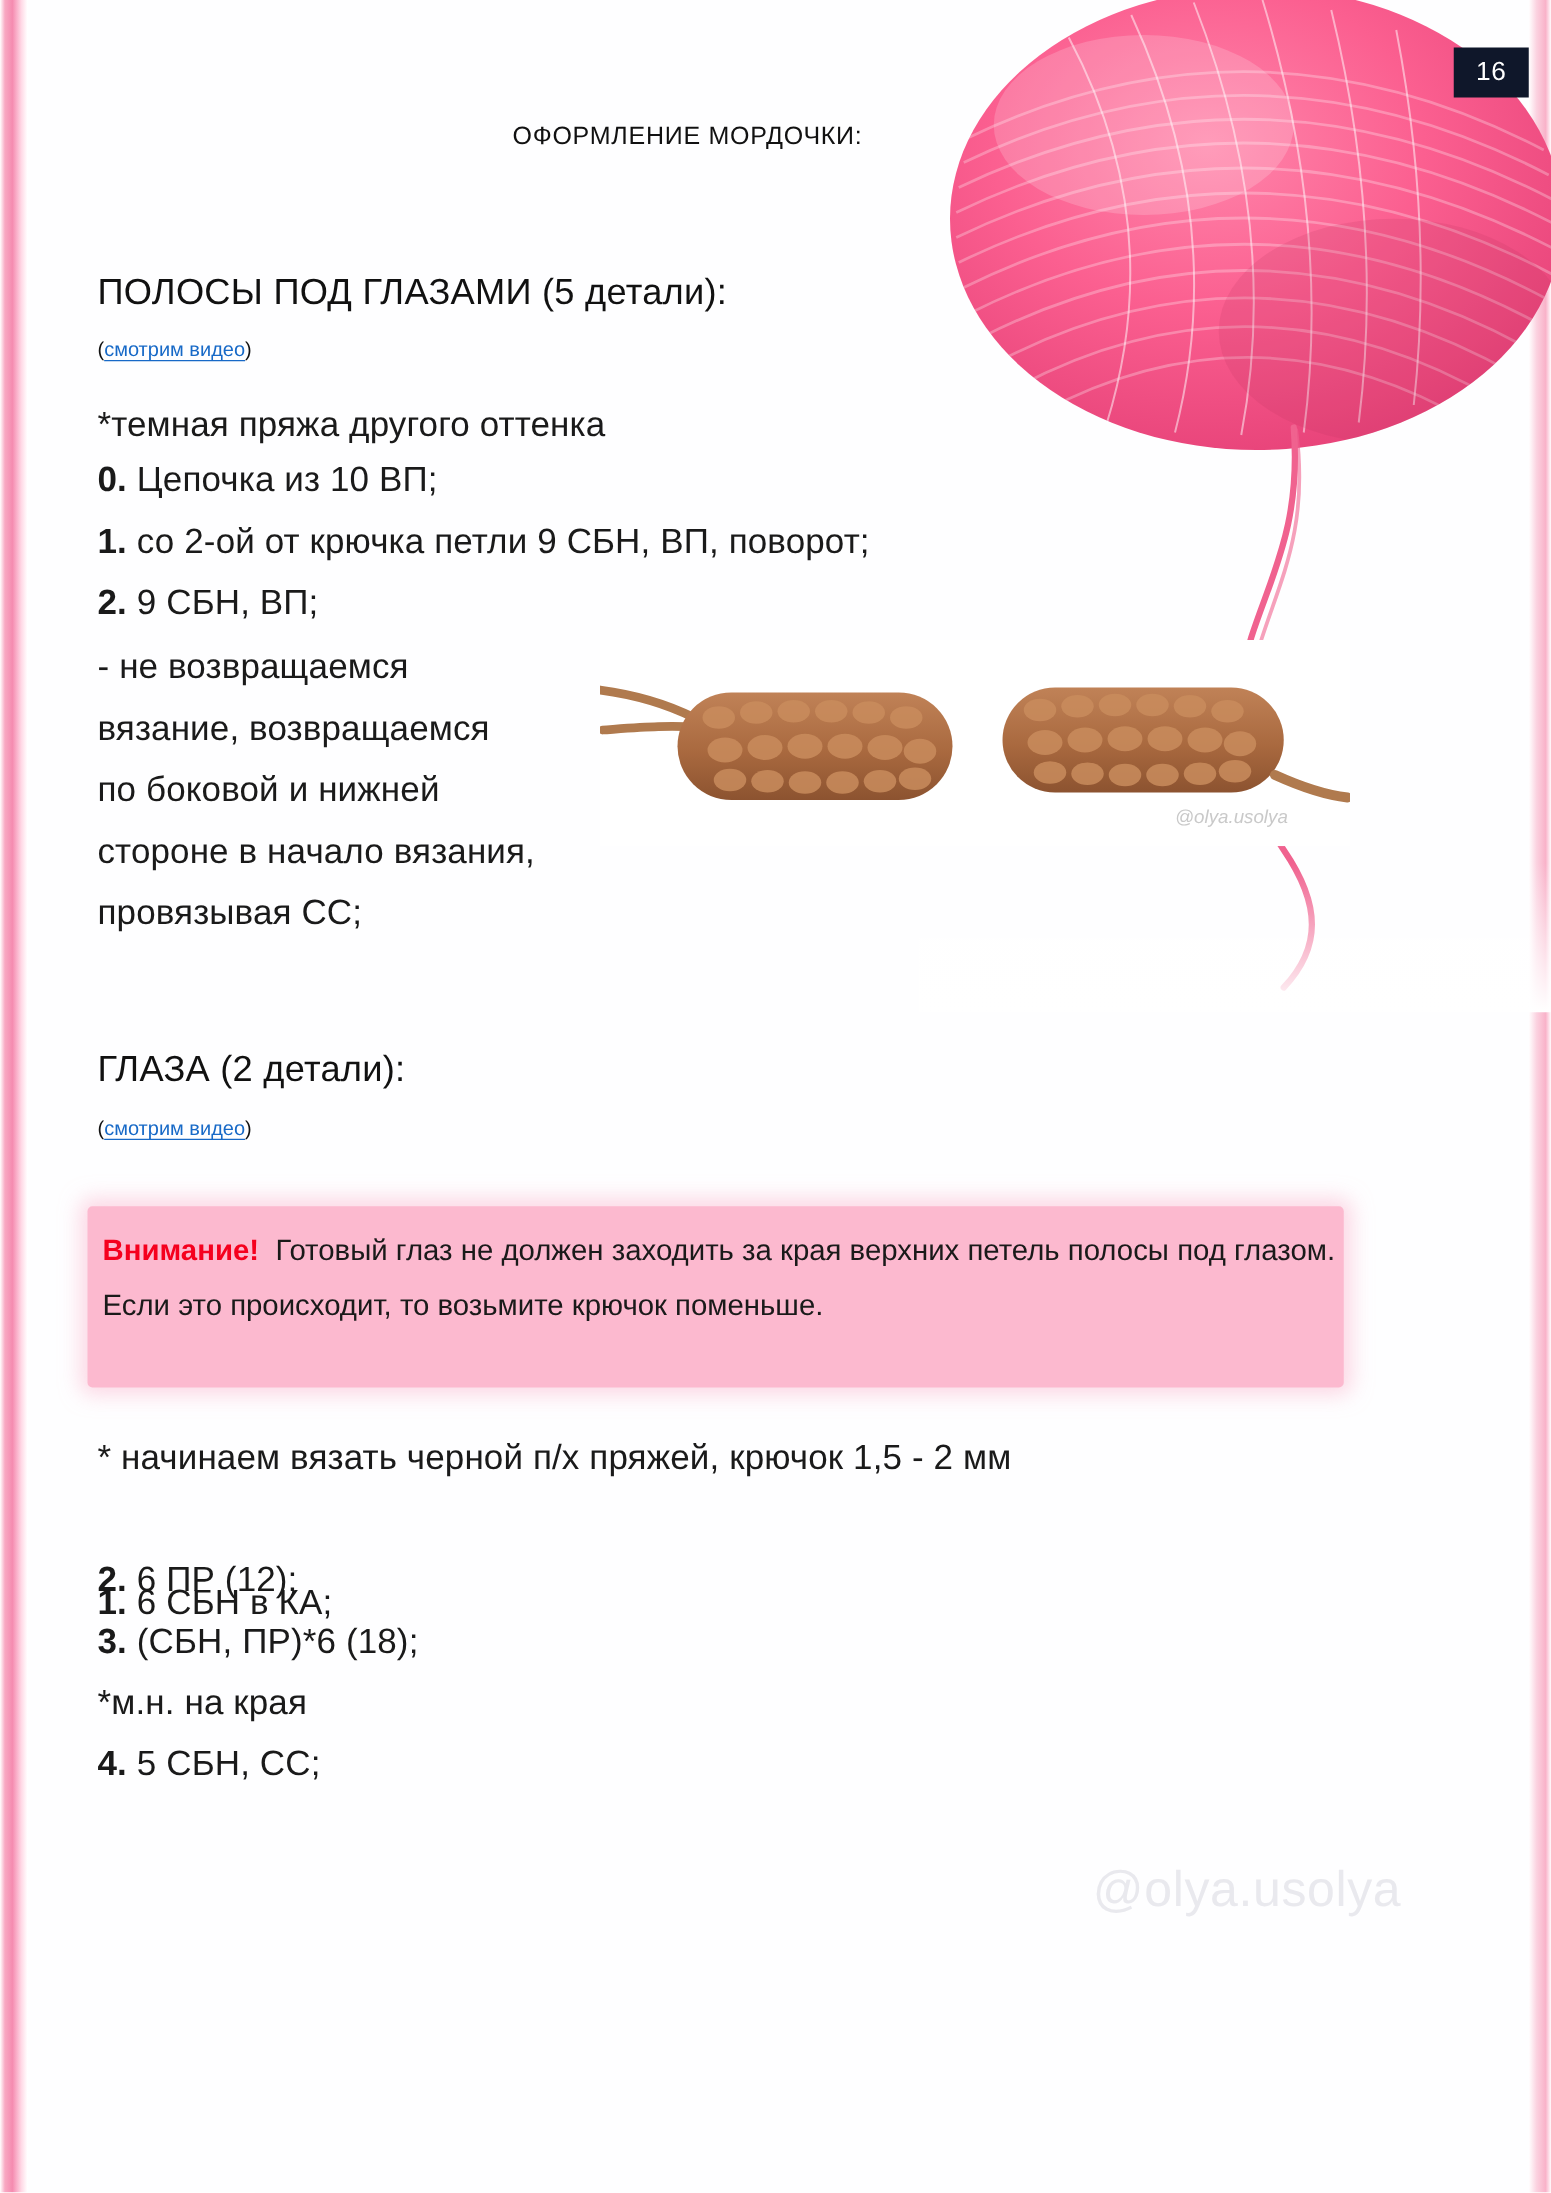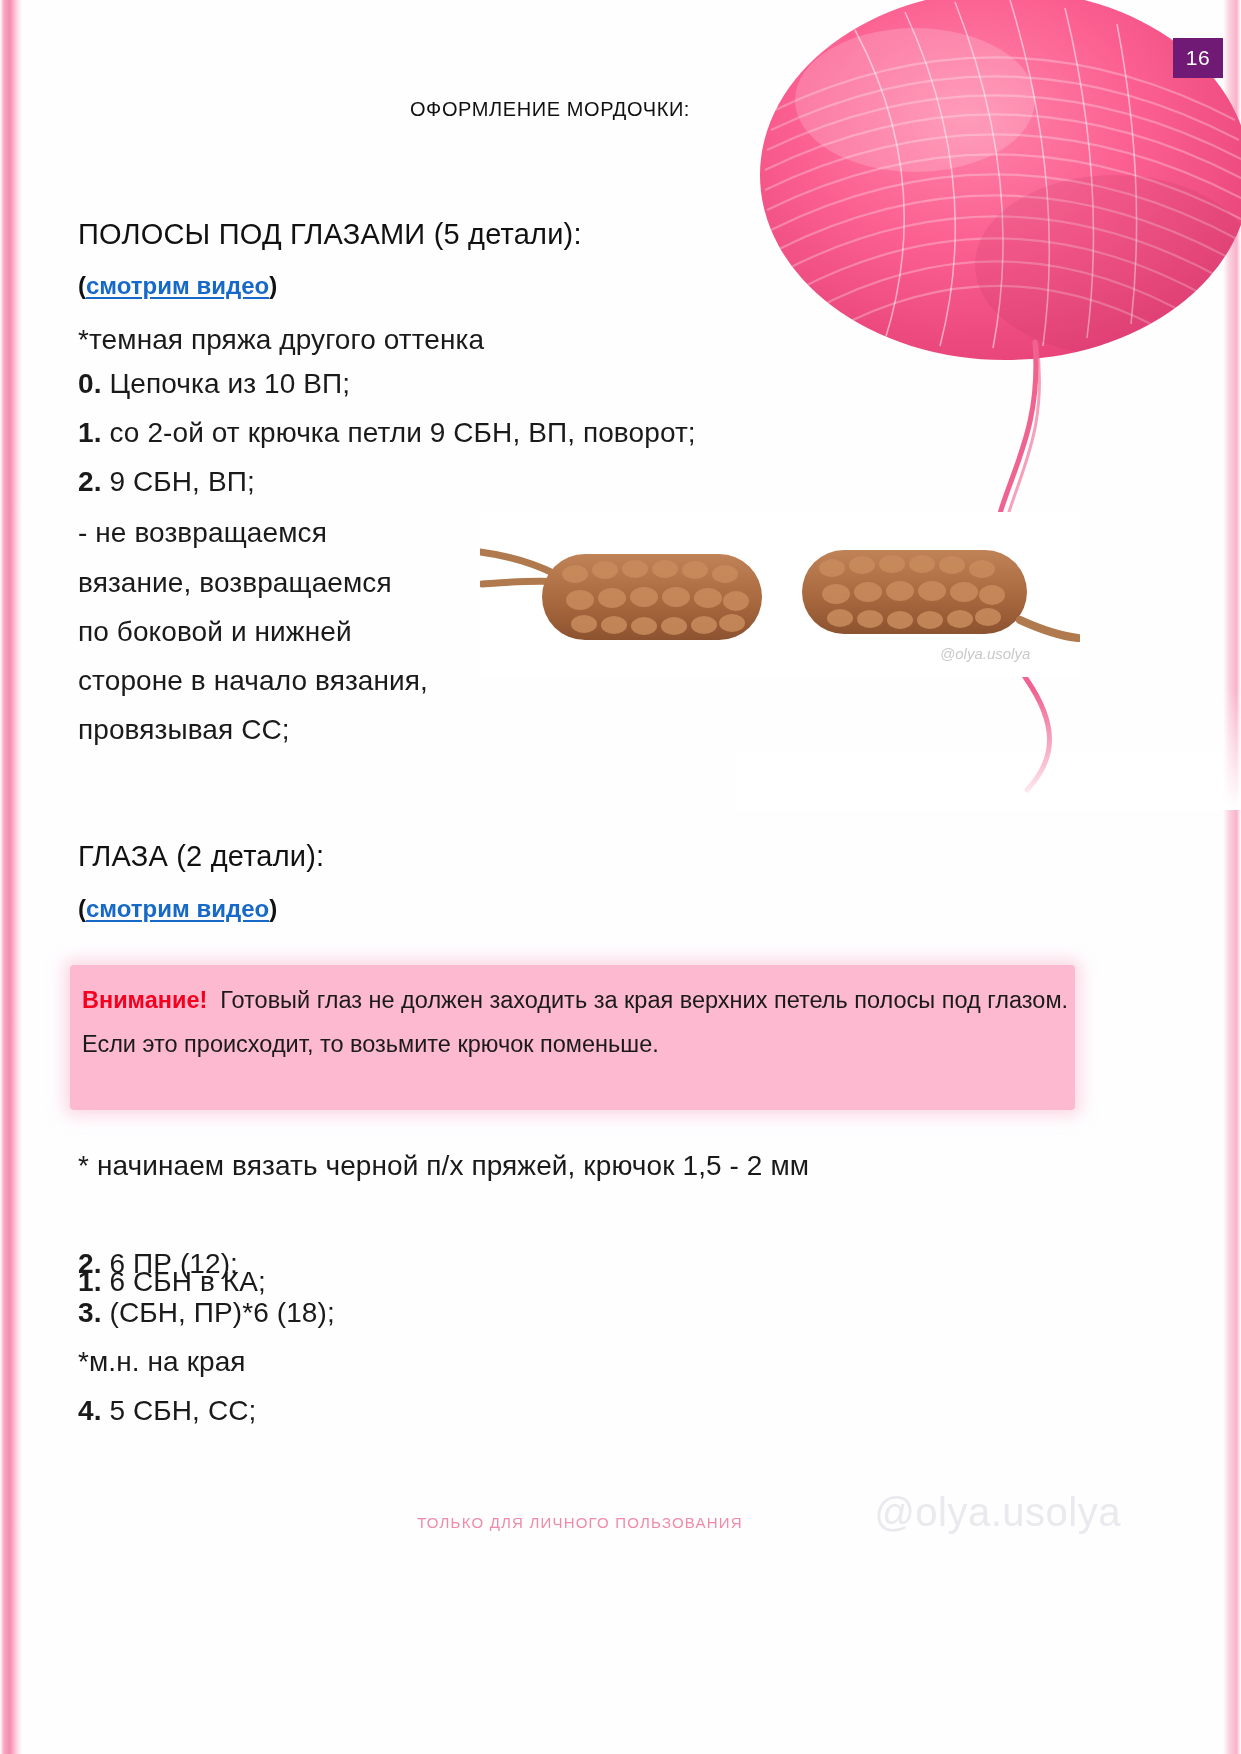--- a/index.html
+++ b/index.html
@@ -21,22 +21,22 @@
     background:linear-gradient(90deg,#ffffff 0%,#f8a8c2 18%,#f58bb0 45%,#ffd9e6 78%,#ffffff 100%);
   }
   .edge-right{
     position:absolute;right:0;top:0;width:18px;height:100%;
     background:linear-gradient(270deg,#ffffff 0%,#f9b2c9 25%,#fbd2e0 65%,#ffffff 100%);
   }
 
   
   .page-badge{
     position:absolute;right:18px;top:38px;
-    width:50px;height:40px;
-    background:#701a75;
+    width:60px;height:40px;
+    background:#0f172a;
     color:#ffffff;
     font-size:21px;
     display:flex;align-items:center;justify-content:center;
     letter-spacing:.5px;
   }
 
   
   .yarn-photo{
     position:absolute;left:735px;top:-10px;width:520px;height:820px;
     pointer-events:none;
@@ -62,24 +62,23 @@
     font-size:29px;
     letter-spacing:.2px;
     color:#111;
     white-space:nowrap;
   }
   #h-strips{top:218px;}
   #h-eyes{top:840px;text-align:right;}
 
   .video-link{
     position:absolute;left:78px;
-    font-size:24px;
+    font-size:16px;
     color:#111;
     white-space:nowrap;
-    font-weight:bold;
   }
   #link-strips{top:272px;}
   #link-eyes{top:895px;}
   .video-link .lk{
     color:#1769c7;
     text-decoration:underline;
     text-underline-offset:3px;
     cursor:pointer;
   }
 
@@ -287,16 +286,15 @@
     <span>Готовый глаз не должен заходить за края верхних петель полосы под глазом. Если это происходит, то возьмите крючок поменьше.</span>
   </div>
 
   <div class="line" style="top:1150px"><span>* начинаем вязать черной п/х пряжей, крючок 1,5 - 2 мм</span></div>
   <div class="line" style="top:1266px"><b>1.</b> <span>6 СБН в КА;</span></div>
   <div class="line" style="top:1248px"><b>2.</b> <span>6 ПР (12);</span></div>
   <div class="line" style="top:1297px"><b>3.</b> <span>(СБН, ПР)*6 (18);</span></div>
   <div class="line" style="top:1346px"><span>*м.н. на края</span></div>
   <div class="line" style="top:1395px"><b>4.</b> <span>5 СБН, СС;</span></div>
 
-  <div class="footer-note">только для личного пользования</div>
   <div class="footer-handle">@olya.usolya</div>
 
 </div>
 
 </body></html>

